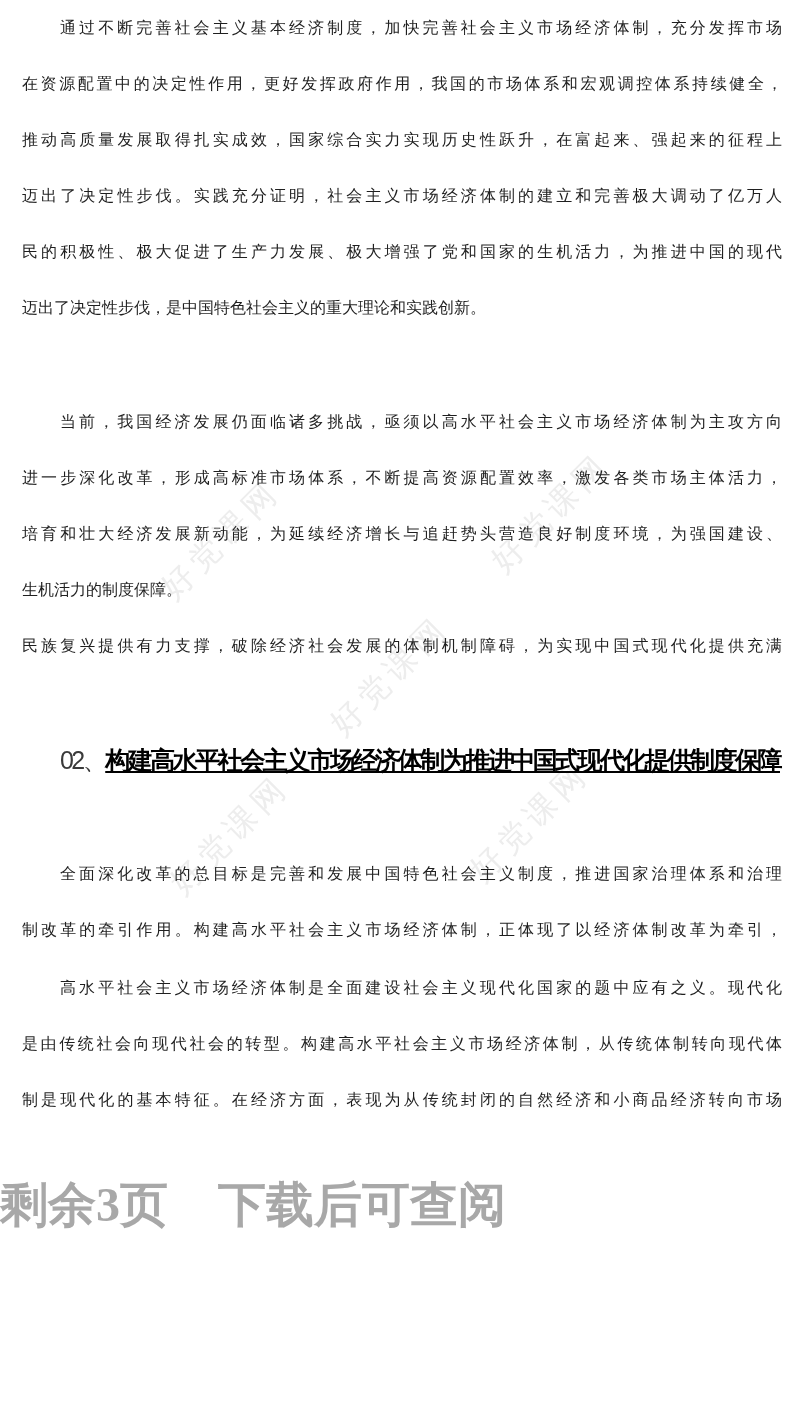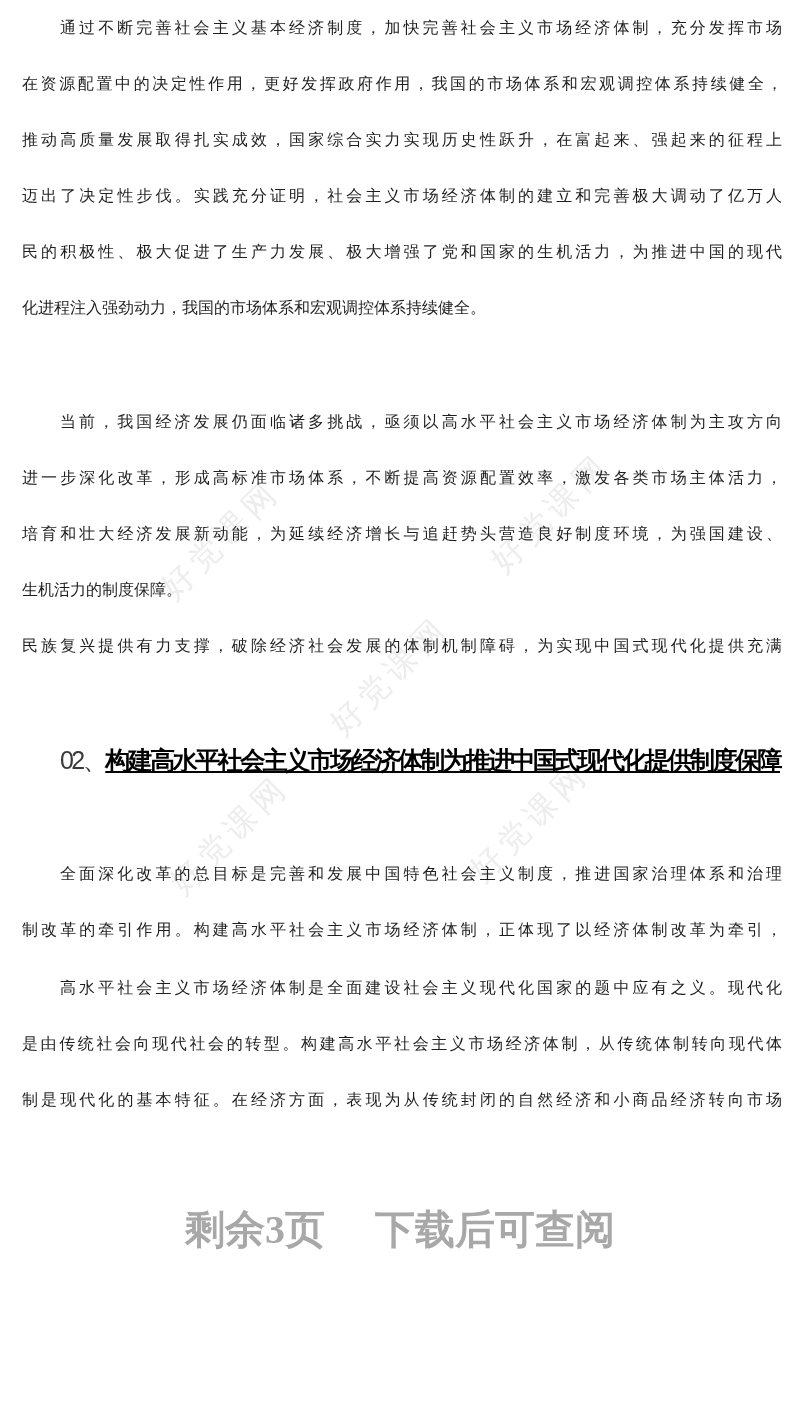--- a/index.html
+++ b/index.html
@@ -40,25 +40,24 @@
     font-size:25px;
     font-weight:700;
     color:#000000;
     text-indent:38px;
   }
   .h-num{font-weight:400;color:#3a3a3a;}
   .h-title{font-weight:700;text-decoration:underline;}
   
   .footer{
     position:relative;z-index:1;
-    margin-top:78px;
-    text-align:center;
+    margin-top:53px;
     font-family:"Liberation Serif",serif;
     font-weight:700;
-    font-size:40px;
+    font-size:48px;
     line-height:48px;
   }
   .footer .gap{display:inline-block;width:50px;}
 </style>
 </head>
 <body>
 
 <div class="page">
   <div class="wm-layer">
       <span class="wm" style="left: 221px; top: 540px; color: rgb(237, 237, 237);">好党课网</span>
@@ -67,21 +66,21 @@
       <span class="wm" style="left: 230px; top: 835px; color: rgb(237, 237, 237);">好党课网</span>
       <span class="wm" style="left: 530px; top: 822px; color: rgb(237, 237, 237);">好党课网</span>
     </div>
   <div class="doc">
       <div class="block">
         <div class="tl indent" style="letter-spacing: -2.10526px; white-space: normal;">通过不断完善社会主义基本经济制度，加快完善社会主义市场经济体制，充分发挥市场</div>
         <div class="tl" style="letter-spacing: -2.56098px; white-space: normal;">在资源配置中的决定性作用，更好发挥政府作用，我国的市场体系和宏观调控体系持续健全，</div>
         <div class="tl" style="letter-spacing: -2.1px; white-space: normal;">推动高质量发展取得扎实成效，国家综合实力实现历史性跃升，在富起来、强起来的征程上</div>
         <div class="tl" style="letter-spacing: -2.1px; white-space: normal;">迈出了决定性步伐。实践充分证明，社会主义市场经济体制的建立和完善极大调动了亿万人</div>
         <div class="tl" style="letter-spacing: -2.1px; white-space: normal;">民的积极性、极大促进了生产力发展、极大增强了党和国家的生机活力，为推进中国的现代</div>
-        <div class="tl end" style="white-space: normal;">化进程注入强劲动力，我国的市场体系和宏观调控体系持续健全。</div>
+        <div class="tl end" style="white-space: normal;">迈出了决定性步伐，是中国特色社会主义的重大理论和实践创新。</div>
       </div>
       <div class="block">
         <div class="tl indent" style="letter-spacing: -2.10526px; white-space: normal;">当前，我国经济发展仍面临诸多挑战，亟须以高水平社会主义市场经济体制为主攻方向</div>
         <div class="tl" style="letter-spacing: -2.1px; white-space: normal;">进一步深化改革，形成高标准市场体系，不断提高资源配置效率，激发各类市场主体活力，</div>
         <div class="tl" style="letter-spacing: -2.1px; white-space: normal;">培育和壮大经济发展新动能，为延续经济增长与追赶势头营造良好制度环境，为强国建设、</div>
         <div class="tl end" style="white-space: normal;">生机活力的制度保障。</div>
         <div class="tl" style="letter-spacing: -2.1px; white-space: normal;">民族复兴提供有力支撑，破除经济社会发展的体制机制障碍，为实现中国式现代化提供充满</div>
       </div>
       <div class="block">
         <div class="tl h-line" style="letter-spacing: -2.57576px; white-space: normal;"><span class="h-num">02、</span><span class="h-title">构建高水平社会主义市场经济体制为推进中国式现代化提供制度保障</span></div>

